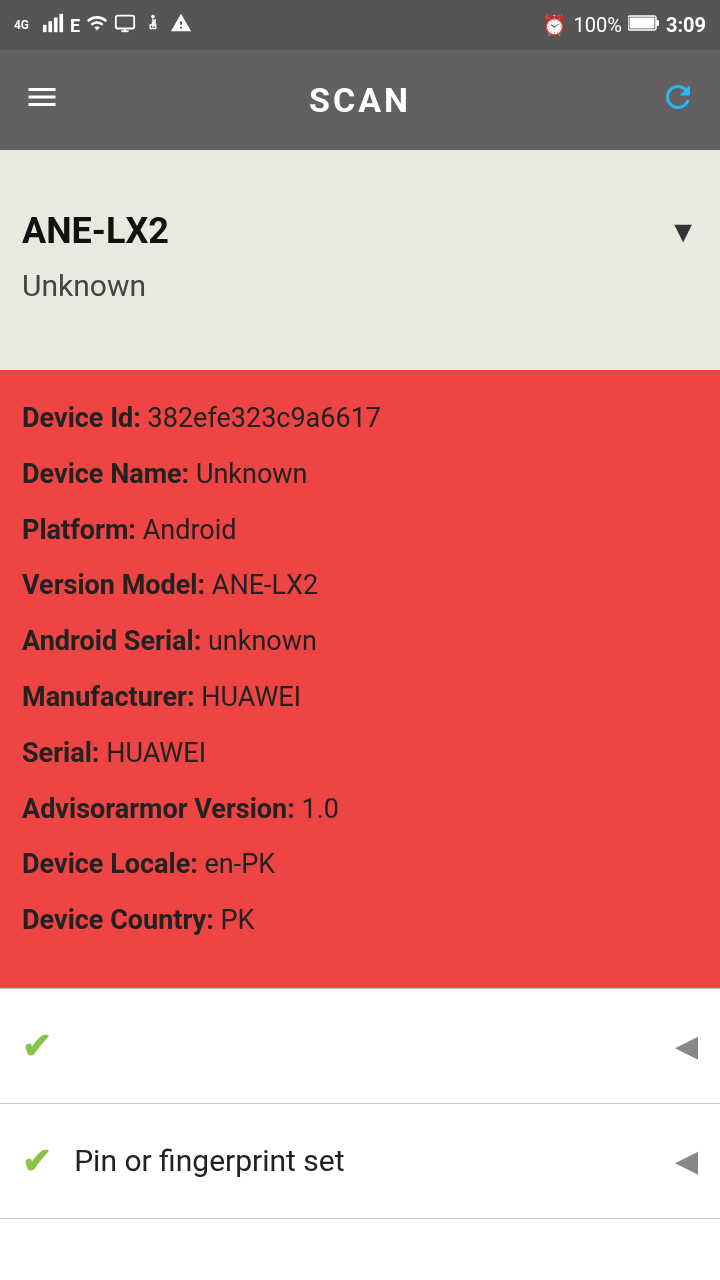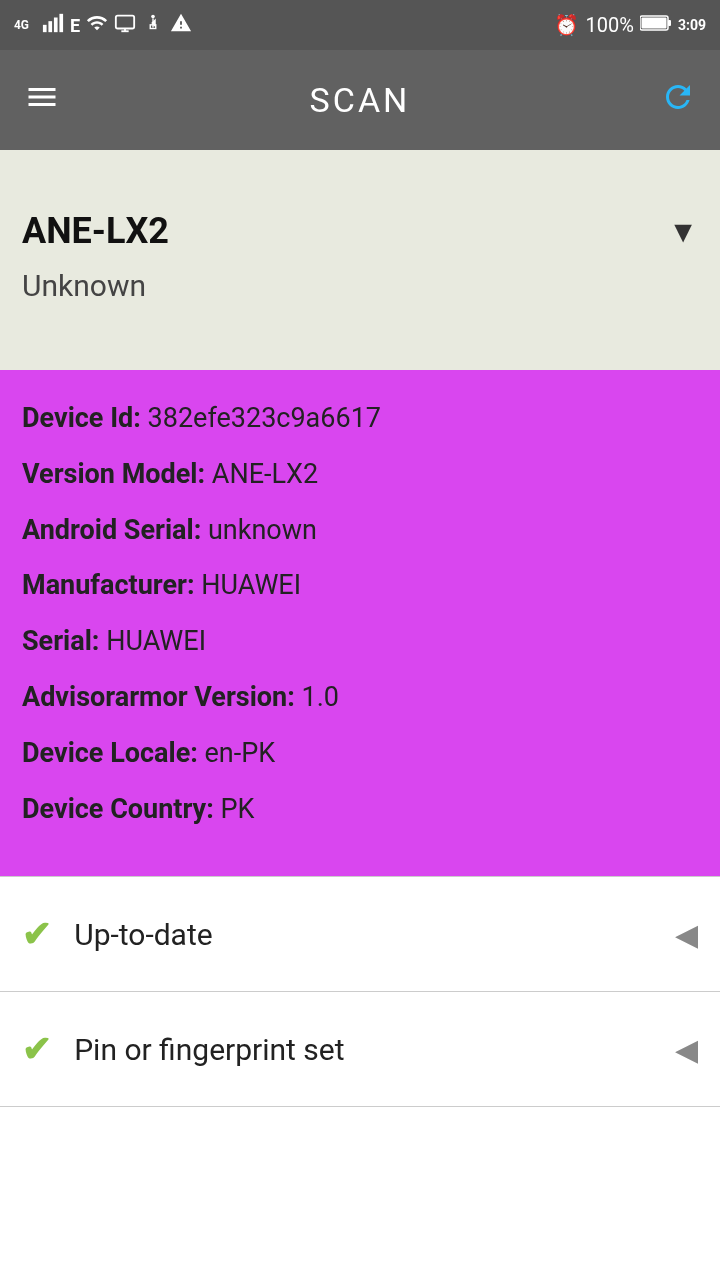--- a/index.html
+++ b/index.html
@@ -33,21 +33,21 @@
       height: 100px;
       background: #616161;
       display: flex;
       align-items: center;
       justify-content: space-between;
       padding: 0 24px;
     }
     .app-bar-title {
       color: #fff;
       font-size: 34px;
-      font-weight: normal;
+      font-weight: bold;
       letter-spacing: 3px;
     }
 
     
     .device-header {
       background: #e8eadf;
       padding: 60px 22px 40px 22px;
       min-height: 220px;
     }
     .device-name-row {
@@ -61,21 +61,21 @@
       font-weight: bold;
       color: #111;
     }
     .device-status {
       font-size: 30px;
       color: #444;
     }
 
     
     .details-section {
-      background: #d946ef;
+      background: #ef4444;
       padding: 30px 22px;
     }
     .detail-row {
       font-size: 27px;
       color: #222;
       margin-bottom: 18px;
       line-height: 1.4;
     }
     .detail-row .label {
       font-weight: bold;
@@ -167,21 +167,21 @@
   <div class="status-right">
     <span>⏰</span>
     <span>100%</span>
     <span>
       <svg width="32" height="18" viewBox="0 0 32 18" fill="white">
           <rect x="0" y="2" width="28" height="14" rx="2" fill="none" stroke="white" stroke-width="1.5"></rect>
           <rect x="28" y="6" width="3" height="6" rx="1" fill="white"></rect>
           <rect x="1.5" y="3.5" width="25" height="11" rx="1" fill="white"></rect>
         </svg>
     </span>
-    <span style="font-size:14px;font-weight:bold;">3:09</span>
+    <span style="font-size:20px;font-weight:bold;">3:09</span>
   </div>
 </div>
 
 <div class="app-bar">
   <div>
     <svg width="36" height="36" viewBox="0 0 24 24" fill="white">
       <path d="M3 18h18v-2H3v2zm0-5h18v-2H3v2zm0-7v2h18V6H3z"></path>
     </svg>
   </div>
   <span class="app-bar-title">SCAN</span>
@@ -198,20 +198,26 @@
     <span style="font-size:30px; color:#333;">▼</span>
   </div>
   <span class="device-status">Unknown</span>
 </div>
 
 <div class="details-section">
   <div class="detail-row">
     <span class="label">Device Id: </span><span class="value">382efe323c9a6617</span>
   </div>
   <div class="detail-row">
+    <span class="label">Device Name: </span><span class="value">Unknown</span>
+  </div>
+  <div class="detail-row">
+    <span class="label">Platform: </span><span class="value">Android</span>
+  </div>
+  <div class="detail-row">
     <span class="label">Version Model: </span><span class="value">ANE-LX2</span>
   </div>
   <div class="detail-row">
     <span class="label">Android Serial: </span><span class="value">unknown</span>
   </div>
   <div class="detail-row">
     <span class="label">Manufacturer: </span><span class="value">HUAWEI</span>
   </div>
   <div class="detail-row">
     <span class="label">Serial: </span><span class="value">HUAWEI</span>
@@ -225,21 +231,20 @@
   <div class="detail-row">
     <span class="label">Device Country: </span><span class="value">PK</span>
   </div>
 </div>
 
 <div class="divider"></div>
 
 <div class="check-item">
   <div class="check-left">
     <span class="checkmark">✔</span>
-    <span class="check-text">Up-to-date</span>
   </div>
   <span class="chevron-left">◀</span>
 </div>
 
 <div class="divider"></div>
 
 <div class="check-item">
   <div class="check-left">
     <span class="checkmark">✔</span>
     <span class="check-text">Pin or fingerprint set</span>

